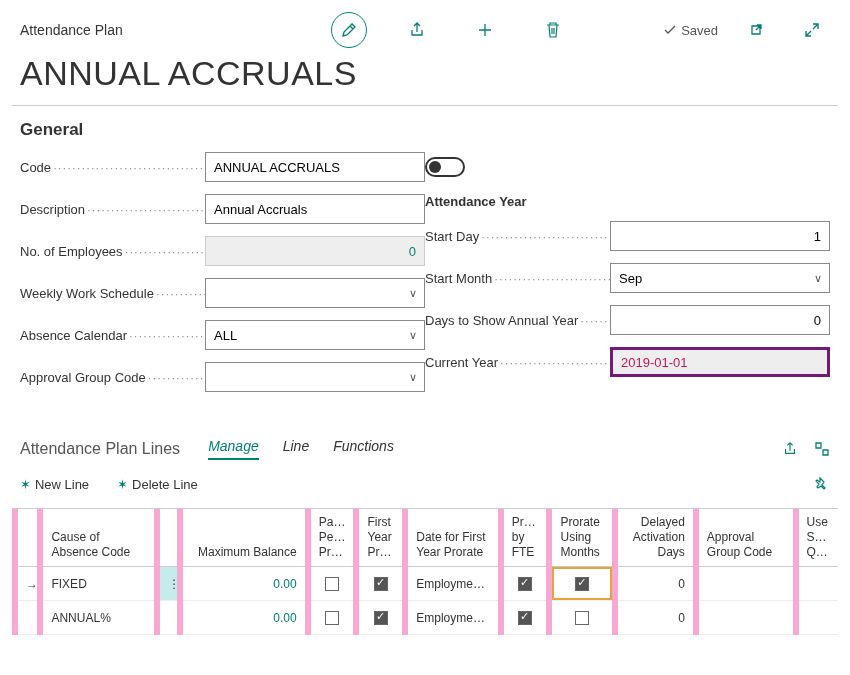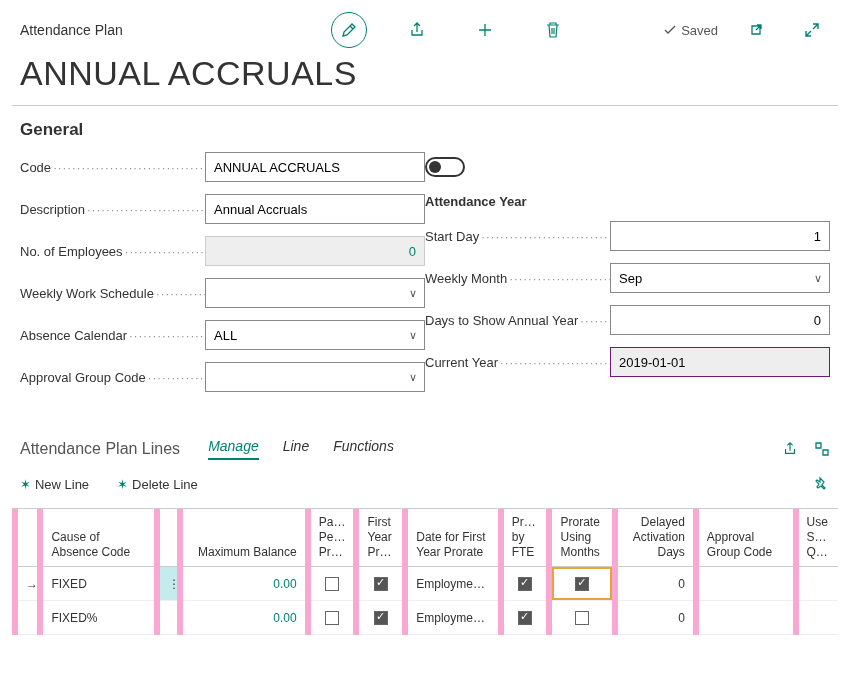--- a/index.html
+++ b/index.html
@@ -54,21 +54,21 @@
   .field-input {
     flex: 1;
     height: 30px;
     border: 1px solid #888;
     padding: 0 8px;
     font-size: 13px;
     font-family: inherit;
     background: #fff;
   }
   .field-input.readonly { background: #eee; border: 1px solid #ccc; text-align: right; color: #008272;}
-  .field-input.readonly-text { background: #eee; border: 1px solid #701a75; text-align: left; color: #000000;}
+  .field-input.readonly-text { background: #eee; border: 3px solid #701a75; text-align: left; color: #be185d;}
   .field-input.right { text-align: right; }
   .field-select { position: relative; flex:1; }
   .field-select .field-input { width: 100%; padding-right: 24px; }
   .field-select .chev { position: absolute; right: 8px; top: 50%; transform: translateY(-50%); font-size: 11px; color: #555; pointer-events: none;}
   .sub-heading { font-size: 13px; font-weight: 600; margin: 4px 0 12px 0; }
   .toggle {
     width: 40px; height: 20px; border: 2px solid #333; border-radius: 12px;
     position: relative; background: #fff; cursor: pointer;
   }
   .toggle::after {
@@ -214,21 +214,21 @@
   <div class="col">
     <div class="field-row">
       <div class="toggle"></div>
     </div>
     <div class="sub-heading">Attendance Year</div>
     <div class="field-row">
       <div class="field-label">Start Day</div>
       <input class="field-input right" value="1" style="">
     </div>
     <div class="field-row">
-      <div class="field-label">Weekly Month</div>
+      <div class="field-label">Start Month</div>
       <div class="field-select">
         <input class="field-input" value="Sep" style="">
         <span class="chev">∨</span>
       </div>
     </div>
     <div class="field-row">
       <div class="field-label">Days to Show Annual Year</div>
       <input class="field-input right" value="0" style="">
     </div>
     <div class="field-row">
@@ -317,21 +317,21 @@
           <td class="center"><span class="cb checked"></span></td>
           <td>Employme…</td>
           <td class="center"><span class="cb checked"></span></td>
           <td class="center hl-cell"><span class="cb checked"></span></td>
           <td class="num-plain">0</td>
           <td></td>
           <td></td>
         </tr>
         <tr>
           <td class="row-arrow"></td>
-          <td>FIXED%</td>
+          <td>ANNUAL%</td>
           <td class=""></td>
           <td class="num">0.00</td>
           <td class="center"><span class="cb"></span></td>
           <td class="center"><span class="cb checked"></span></td>
           <td>Employme…</td>
           <td class="center"><span class="cb checked"></span></td>
           <td class="center "><span class="cb"></span></td>
           <td class="num-plain">0</td>
           <td></td>
           <td></td>

